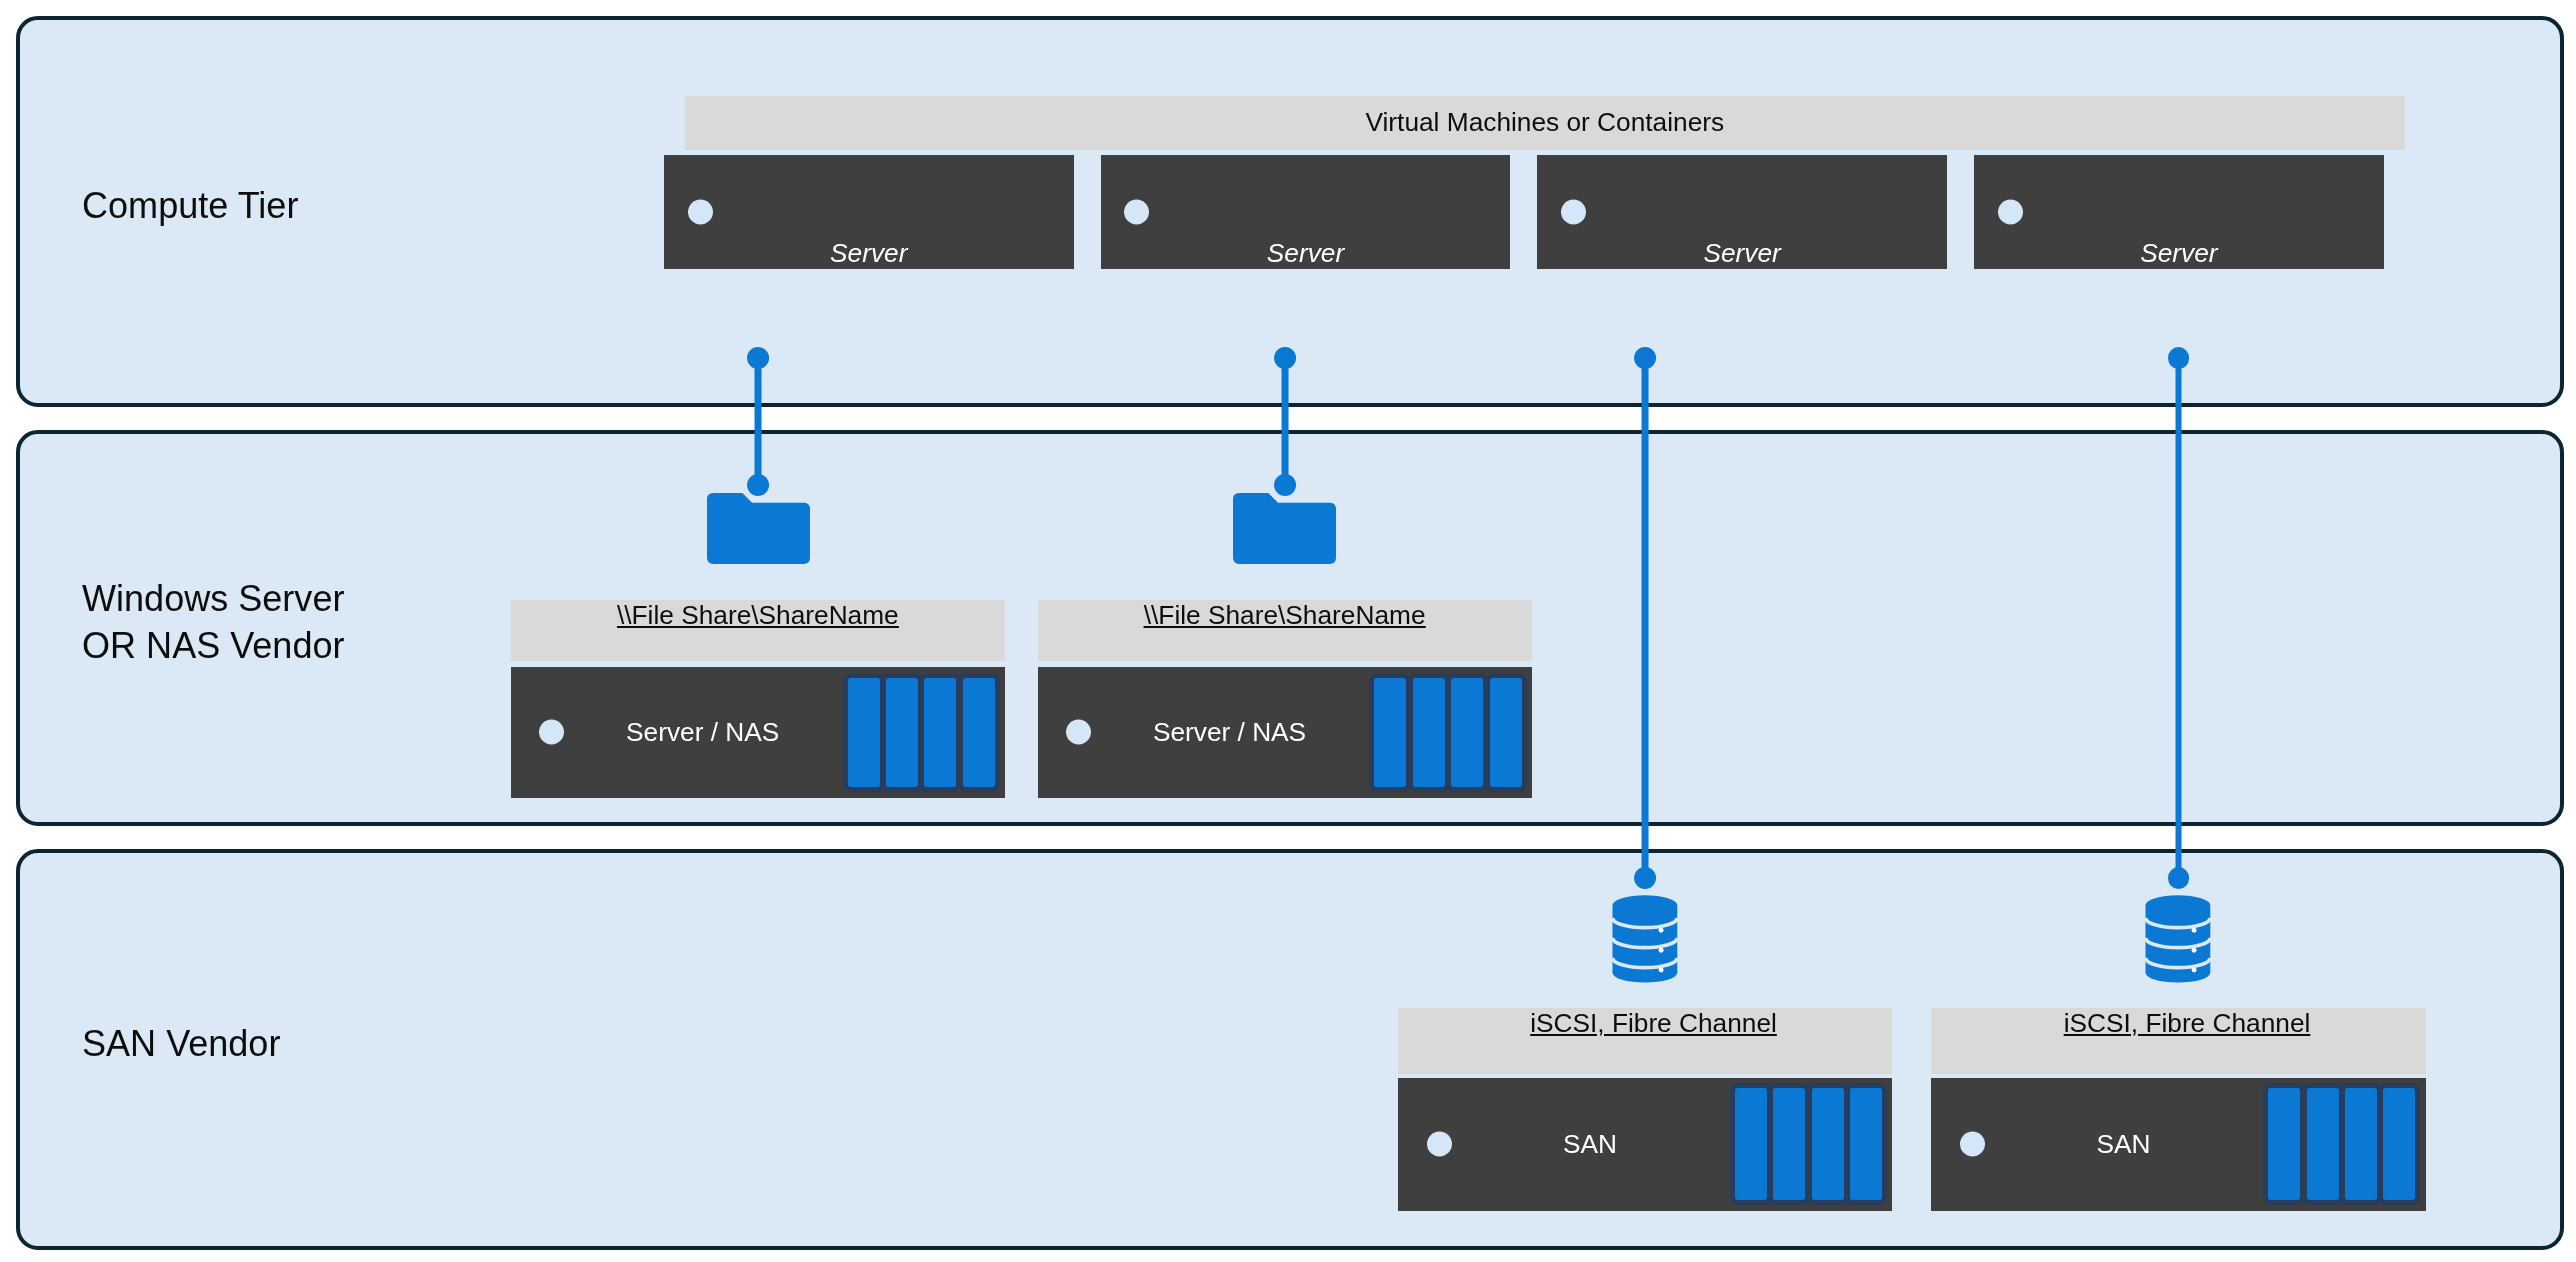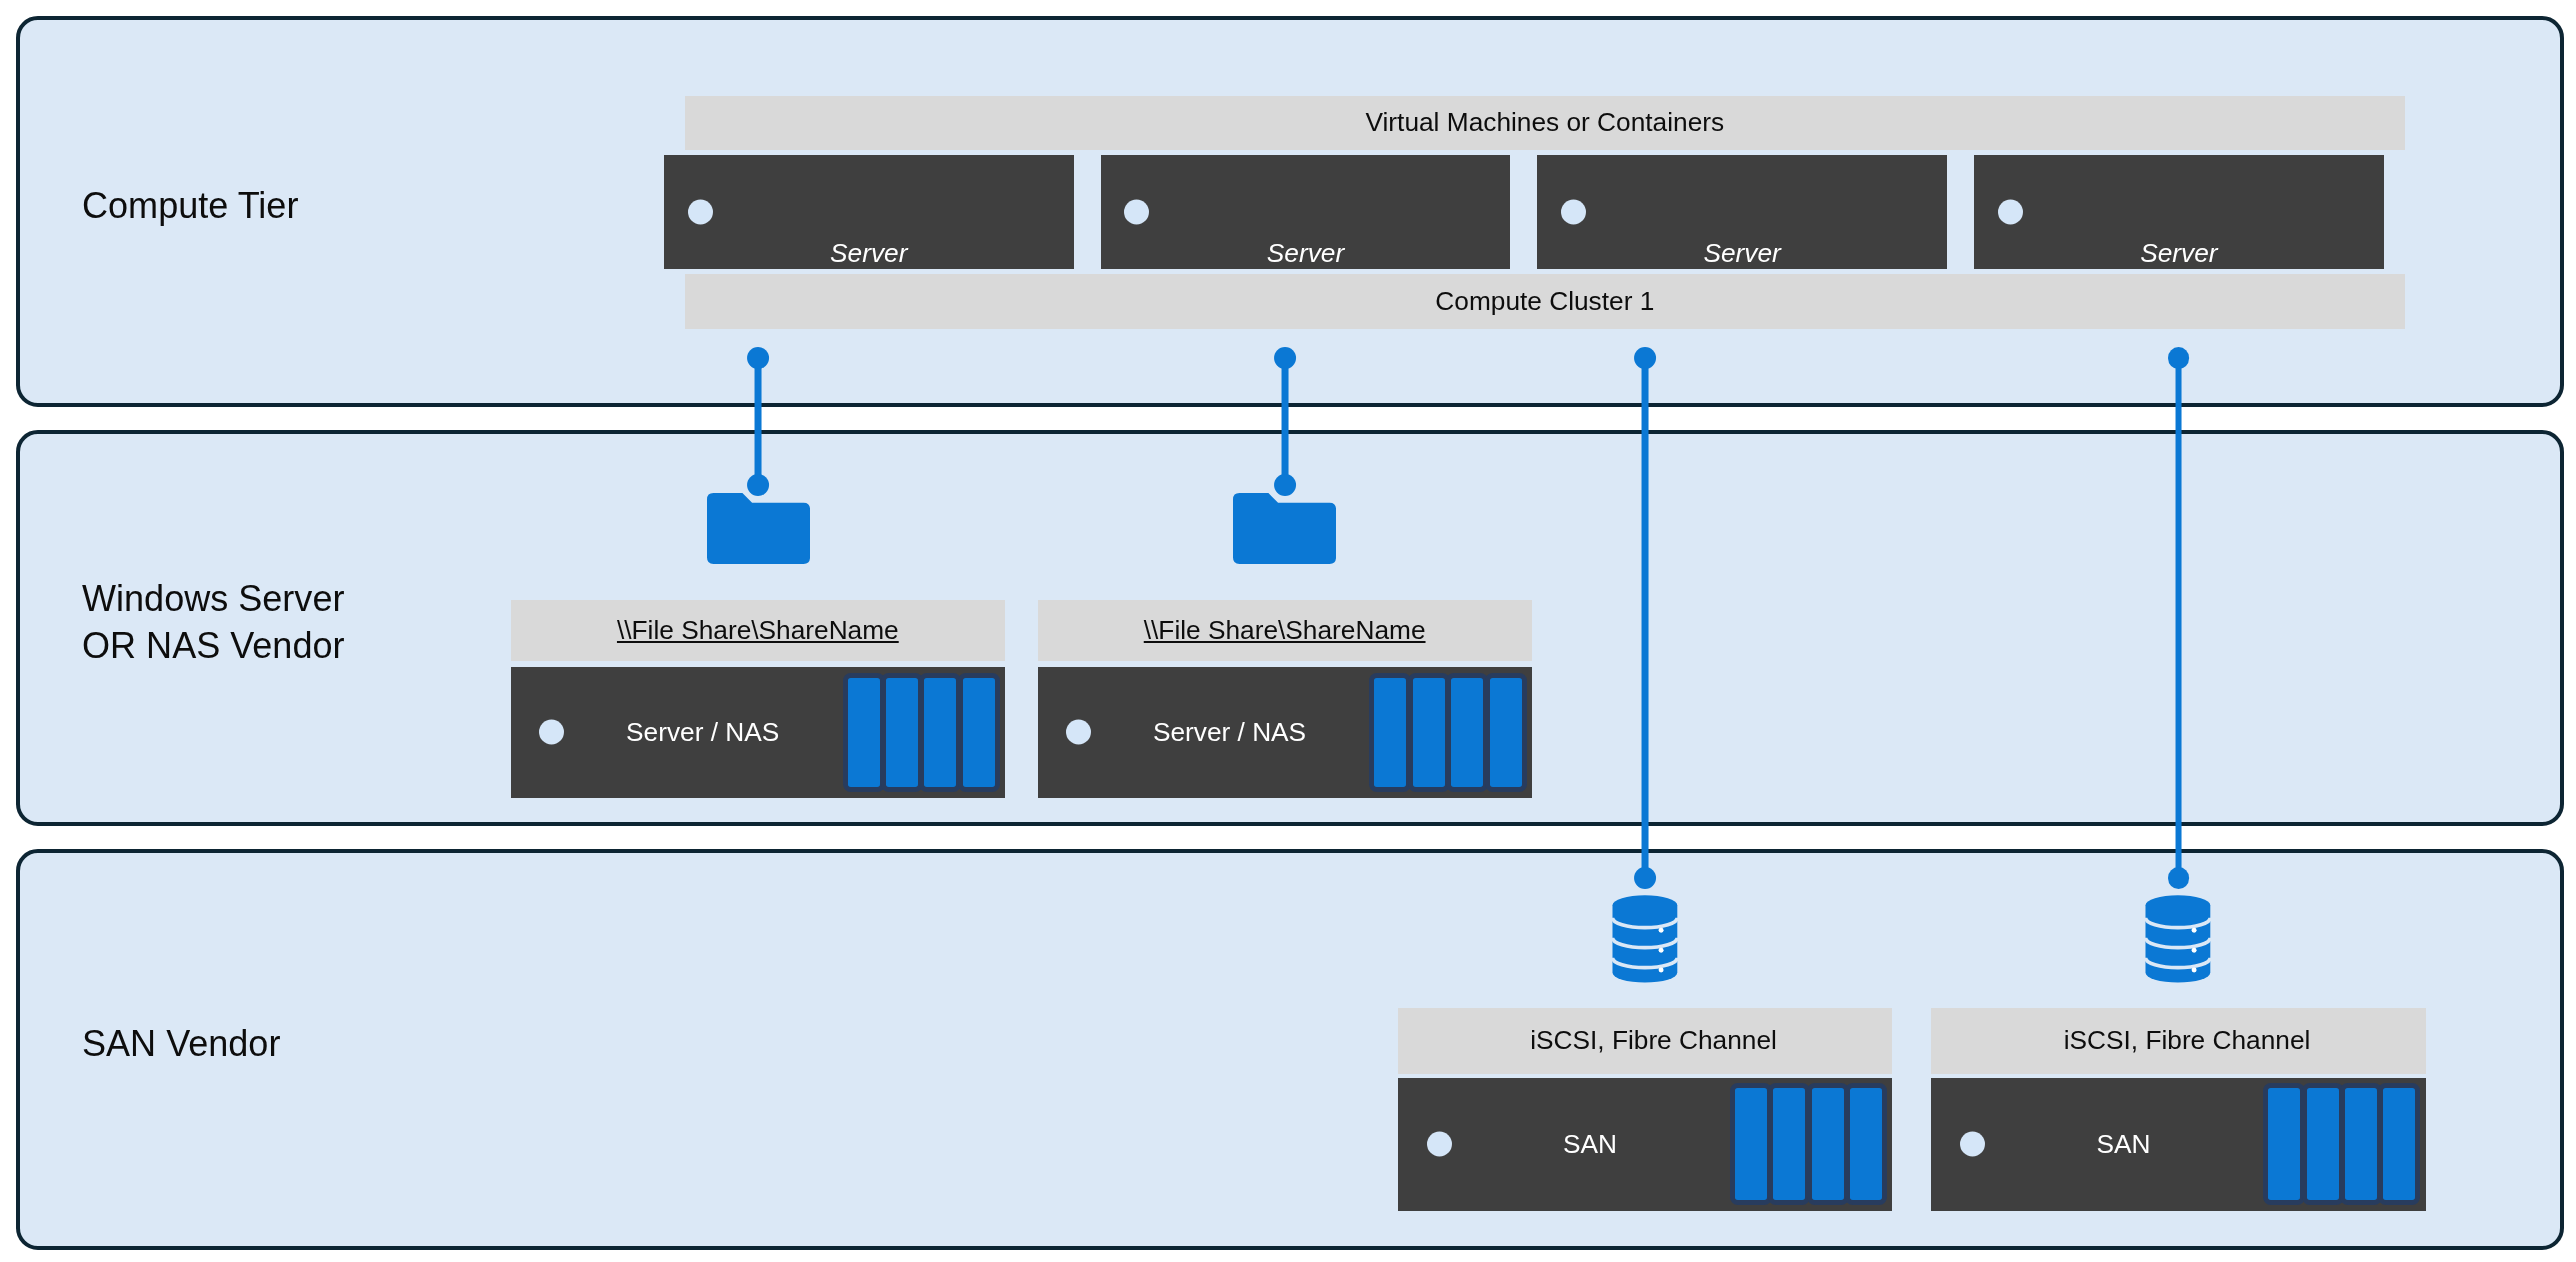--- a/index.html
+++ b/index.html
@@ -93,22 +93,22 @@
   .cyl .sep{fill:none;stroke:var(--tier-fill);stroke-width:3;}
   .cyl .pip{fill:#ffffff;}
   
   .storage-box{position:absolute;width:19.18vw;z-index:2;}
   .share-1{left:19.83vw;top:23.28vw;}
   .share-2{left:40.28vw;top:23.28vw;}
   .san-1{left:54.27vw;top:39.14vw;}
   .san-2{left:74.98vw;top:39.14vw;}
   .box-header{
     height:2.37vw;background:var(--grey-bar);margin-bottom:0.24vw;
-    display:flex;align-items:center;justify-content:center;
-    font-size:1.02vw;color:var(--text-dark);
+    display:flex;align-items:flex-start;justify-content:center;
+    font-size:1.02vw;color:var(--text-dark);text-decoration:underline;
   }
   .san .box-header{height:2.54vw;margin-bottom:0.15vw;padding-left:17px;}
   .underlined{text-decoration:underline;}
   .box-body{position:relative;height:5.08vw;background:var(--dark-box);}
   .san .box-body{height:5.18vw;}
   .body-label{
     position:absolute;left:2.2vw;top:0;height:100%;width:10.5vw;
     display:flex;align-items:center;justify-content:center;
     color:var(--text-light);font-size:1.02vw;
   }
@@ -153,23 +153,20 @@
       <span>Server</span>
     </div>
     <div class="server-box">
       <span class="led"></span>
       <span>Server</span>
     </div>
     <div class="server-box">
       <span class="led"></span>
       <span>Server</span>
     </div>
-  </div>
-  <div class="bar footer-bar">
-    <span>Compute Cluster 1</span>
   </div>
 
   <div class="conn-line cl1"></div>
   <div class="conn-line cl2"></div>
   <div class="conn-line cl3"></div>
   <div class="conn-line cl4"></div>
   <div class="conn-dot cd1a"></div>
   <div class="conn-dot cd1b"></div>
   <div class="conn-dot cd2a"></div>
   <div class="conn-dot cd2b"></div>

